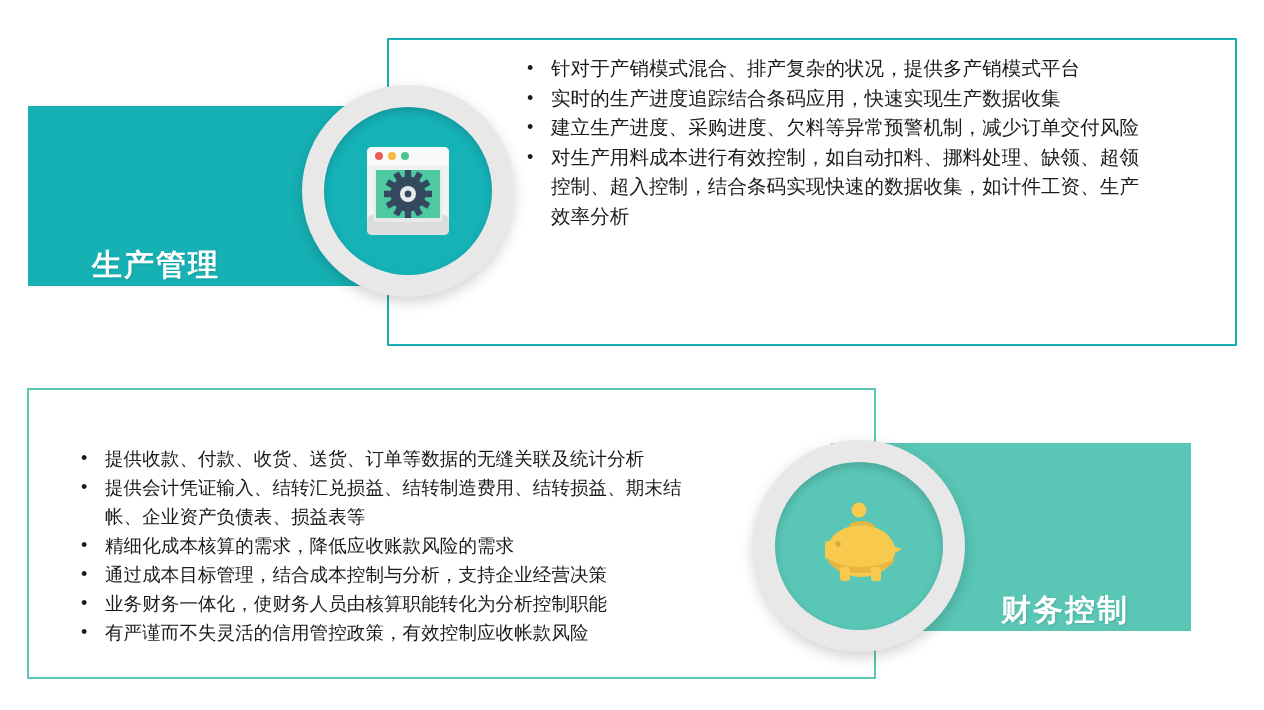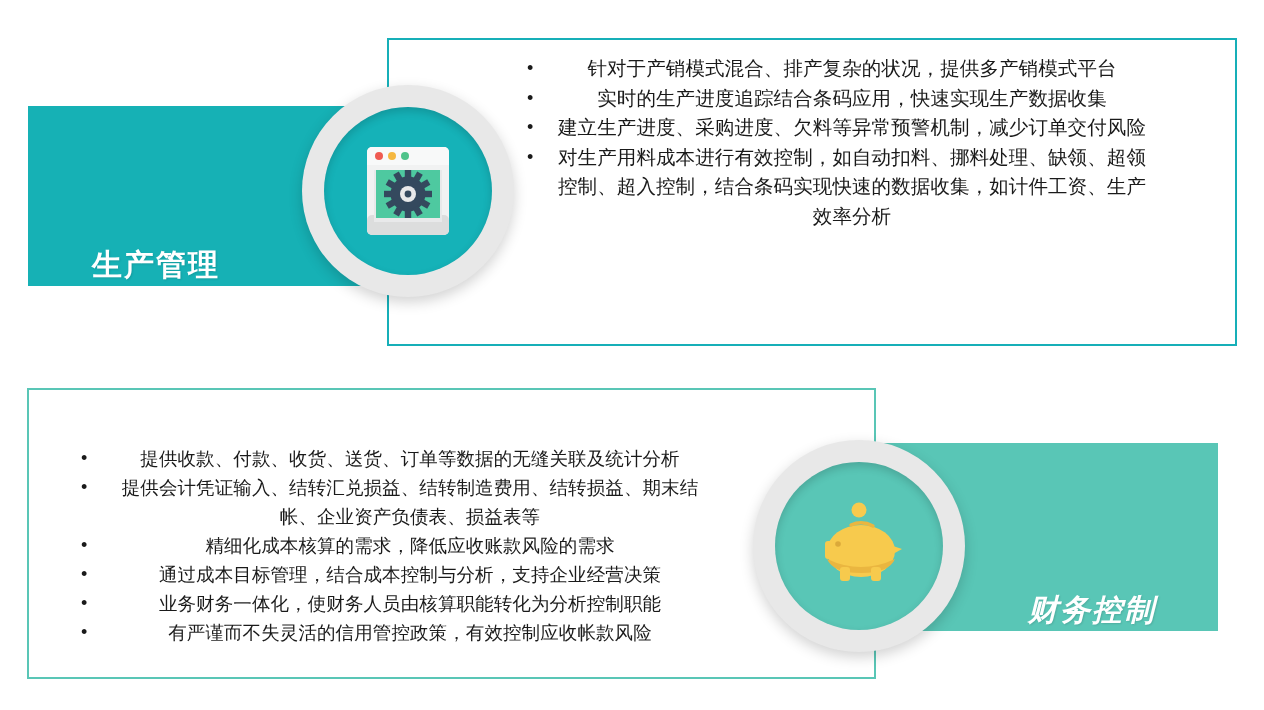--- a/index.html
+++ b/index.html
@@ -51,21 +51,20 @@
     margin: 0;
     padding: 0;
     color: #1a1a1a;
   }
   .bullets li {
     position: relative;
     padding-left: 30px;
     font-size: 19.5px;
     line-height: 29.5px;
     letter-spacing: 0.1px;
-    text-align: center;
   }
   .bullets li::before {
     content: "\2022";
     position: absolute;
     left: 6px;
     top: 0;
     font-size: 18px;
     line-height: 29.5px;
     color: #1a1a1a;
   }
@@ -101,29 +100,28 @@
   #title-production {
     left: 28px;
     top: 106px;
     width: 360px;
     height: 180px;
     background: #16B1B5;
     padding-left: 64px;
     box-sizing: border-box;
   }
   #title-finance {
-    left: 858px;
+    left: 831px;
     top: 443px;
     width: 360px;
     height: 188px;
     background: #59C6B6;
     box-sizing: border-box;
     justify-content: flex-end;
     padding-right: 62px;
-    font-style: italic;
   }
   .title-bar .title-text {
     text-shadow: 1px 1px 2px rgba(0,0,0,0.12);
   }
 
   
   .badge {
     position: absolute;
     border-radius: 50%;
     background: #e8e8e8;

